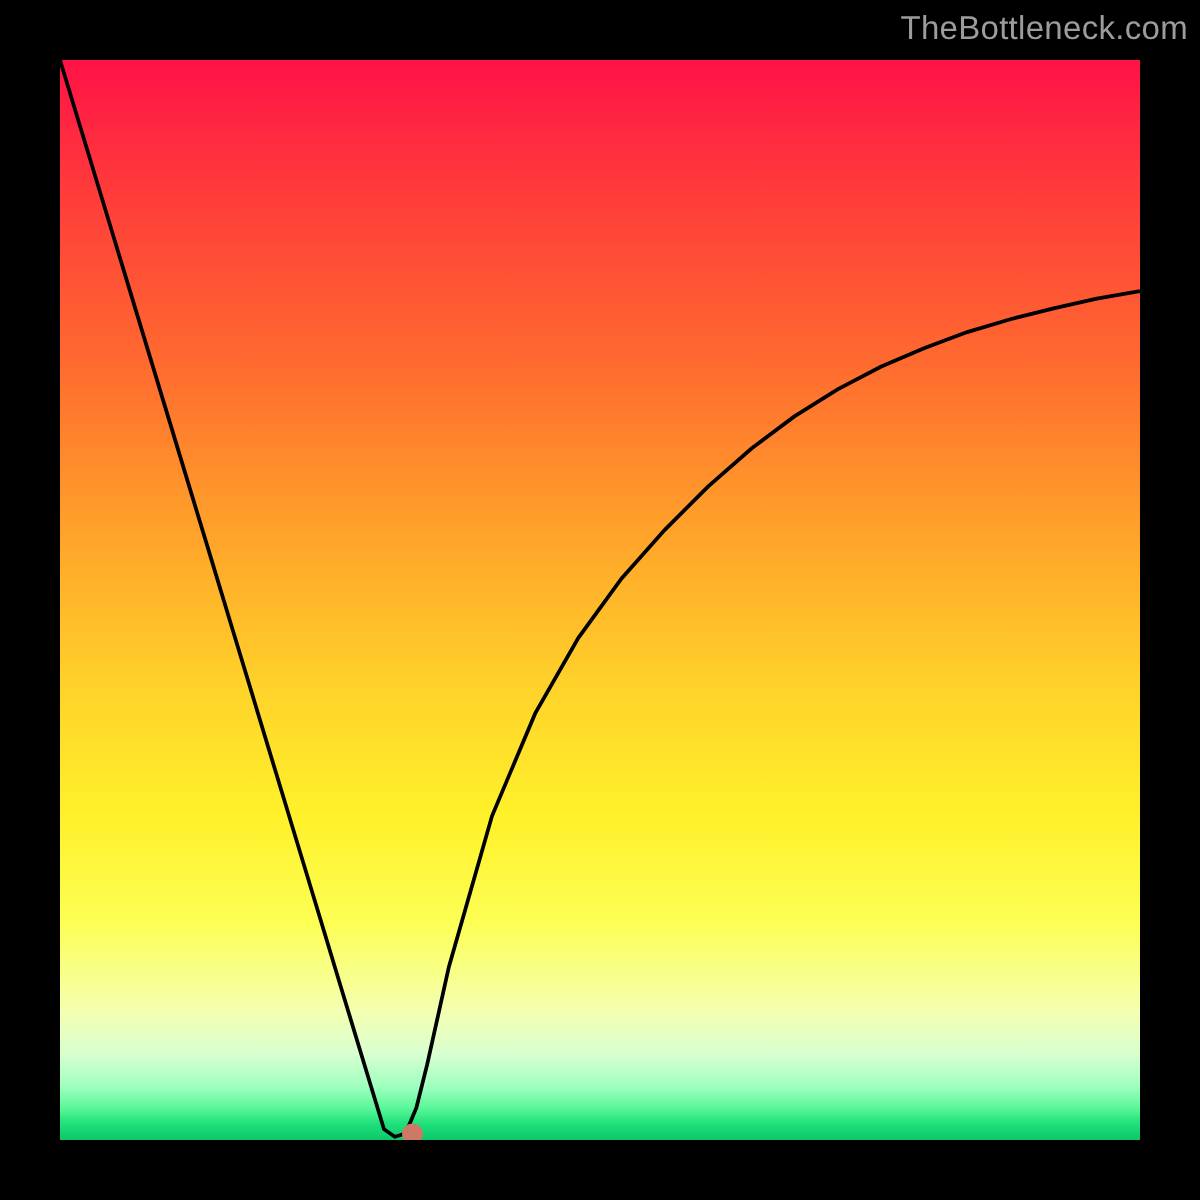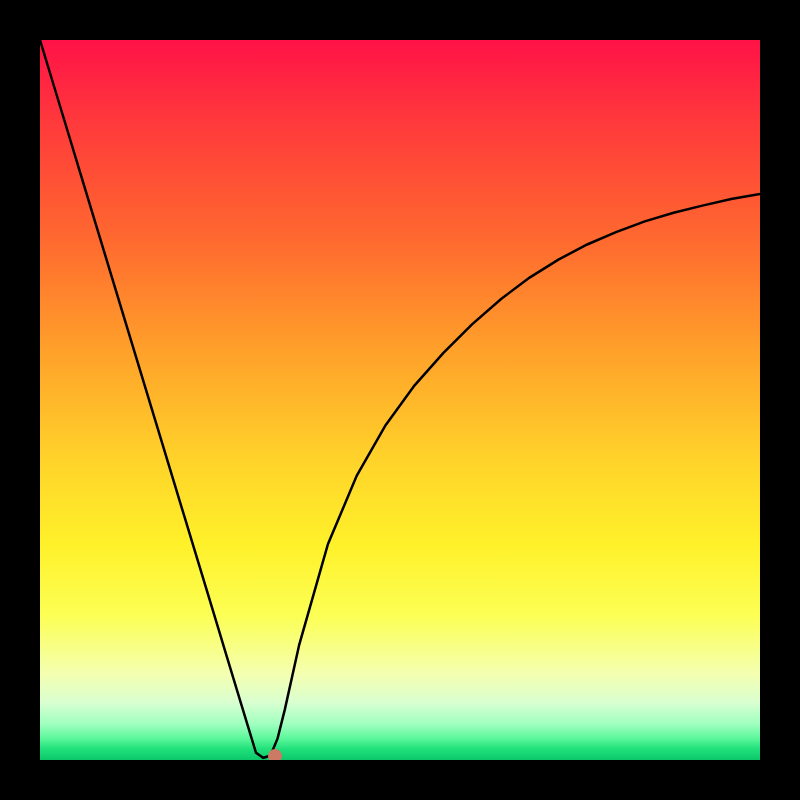--- a/index.html
+++ b/index.html
@@ -60,13 +60,14 @@
 <body>
 
 <div class="frame">
   <div class="plot-bg"></div>
 
   <svg class="curve-svg" viewBox="0 0 720 720" preserveAspectRatio="none">
     <path fill="none" stroke="#000" stroke-width="2.5" d="M 0.0 0.0 L 14.4 47.5 L 28.8 95.0 L 43.2 142.6 L 57.6 190.1 L 72.0 237.6 L 86.4 285.1 L 100.8 332.6 L 115.2 380.2 L 129.6 427.7 L 144.0 475.2 L 158.4 522.7 L 172.8 570.2 L 187.2 617.8 L 201.6 665.3 L 216.0 712.8 L 223.2 717.8 L 230.4 715.7 L 237.6 698.4 L 244.8 669.6 L 252.0 637.2 L 259.2 604.8 L 288.0 504.0 L 316.8 435.6 L 345.6 385.2 L 374.4 345.6 L 403.2 313.2 L 432.0 284.4 L 460.8 259.2 L 489.6 237.6 L 518.4 219.6 L 547.2 204.5 L 576.0 192.2 L 604.8 181.4 L 633.6 172.8 L 662.4 165.6 L 691.2 159.1 L 720.0 154.1"></path>
     <circle cx="235" cy="716" r="7" fill="#cc7a66"></circle>
   </svg>
 
+  <div class="watermark">TheBottleneck.com</div>
 </div>
 
 </body></html>

